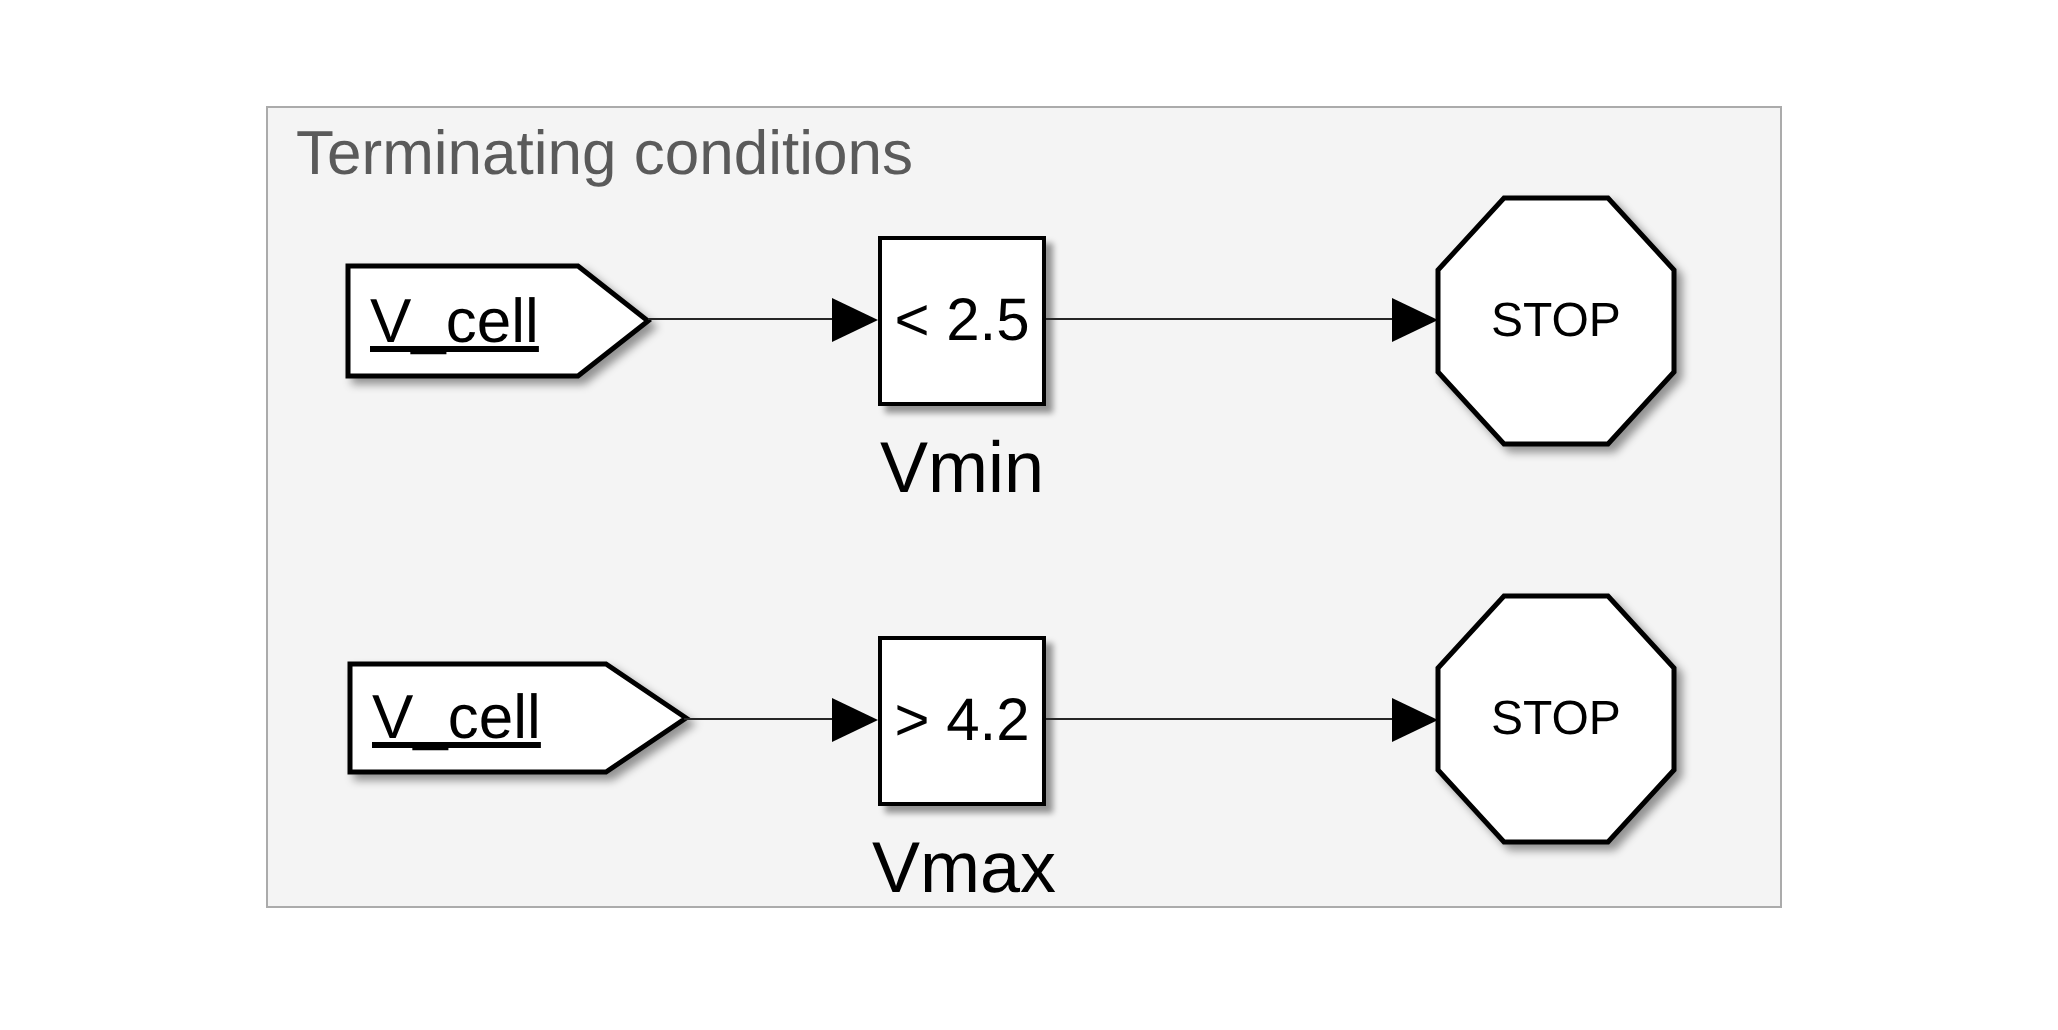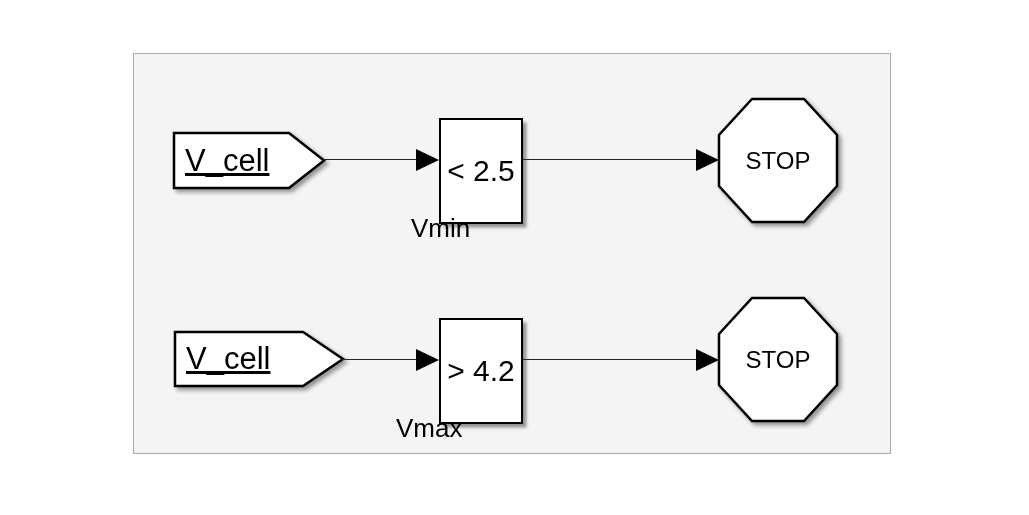--- a/index.html
+++ b/index.html
@@ -50,49 +50,51 @@
     display:flex;align-items:center;
     white-space:nowrap;
     text-decoration:underline;
   }
   .stop-label{
     position:absolute;
     font-size:24px;color:var(--text);
     display:flex;align-items:center;justify-content:center;
   }
   .cmp-block{
-    position:absolute;width:84px;height:106px;
+    position:absolute;width:84px;height:85px;
     background:var(--block-fill);
     border:2.5px solid var(--block-border);
     box-shadow:3.5px 3.5px 3px rgba(0,0,0,0.40);
     display:flex;align-items:center;justify-content:center;
     font-size:30px;color:var(--text);
     white-space:pre;
   }
   .block-name{
     position:absolute;width:140px;
-    font-size:26px;color:var(--text);
+    text-align:center;
+    font-size:36px;color:var(--text);
   }
   .wire{
     position:absolute;height:1.4px;
     background:var(--wire);
   }
   .arrowhead{
     position:absolute;width:0;height:0;
     border-top:11px solid transparent;
     border-bottom:11px solid transparent;
     border-left:23px solid var(--block-border);
   }
 </style>
 </head>
 <body>
 
 <div class="canvas">
 
   <div class="area"></div>
+  <div class="area-title">Terminating conditions</div>
 
   <svg class="abs tag-svg" style="left:171px;top:130px;" width="160" height="64">
     <polygon class="tag-shape" points="3,3 118,3 153,30.5 118,58 3,58"></polygon>
   </svg>
   <div class="shape-label" style="left:185px;top:133px;height:55px;">V_cell</div>
 
   <div class="wire" style="left:324px;top:159px;width:95px;"></div>
   <div class="arrowhead" style="left:416px;top:149px;"></div>
 
   <div class="cmp-block" style="left:439px;top:118px;">
@@ -112,21 +114,21 @@
     <polygon class="tag-shape" points="3,3 131,3 171,30 131,57 3,57"></polygon>
   </svg>
   <div class="shape-label" style="left:186px;top:331px;height:55px;">V_cell</div>
 
   <div class="wire" style="left:342px;top:359px;width:77px;"></div>
   <div class="arrowhead" style="left:416px;top:349px;"></div>
 
   <div class="cmp-block" style="left:439px;top:318px;">
     <span>&gt; 4.2</span>
   </div>
-  <div class="block-name" style="left:396px;top:413px;">Vmax</div>
+  <div class="block-name" style="left:412px;top:413px;">Vmax</div>
 
   <div class="wire" style="left:523px;top:359px;width:176px;"></div>
   <div class="arrowhead" style="left:696px;top:349px;"></div>
 
   <svg class="abs tag-svg" style="left:716px;top:295px;" width="130" height="136">
     <polygon class="oct-shape" points="36,3 88,3 121,39 121,90 88,126 36,126 3,90 3,39"></polygon>
   </svg>
   <div class="stop-label" style="left:719px;top:298px;width:118px;height:123px;">STOP</div>
 
 </div>

